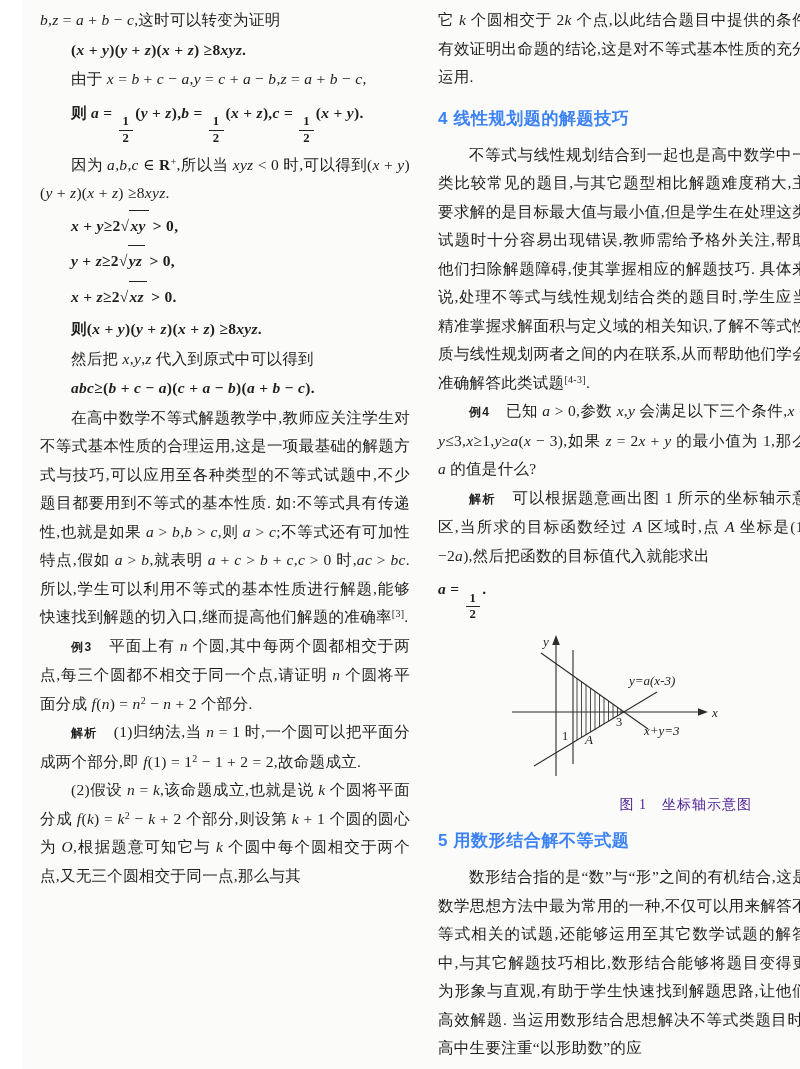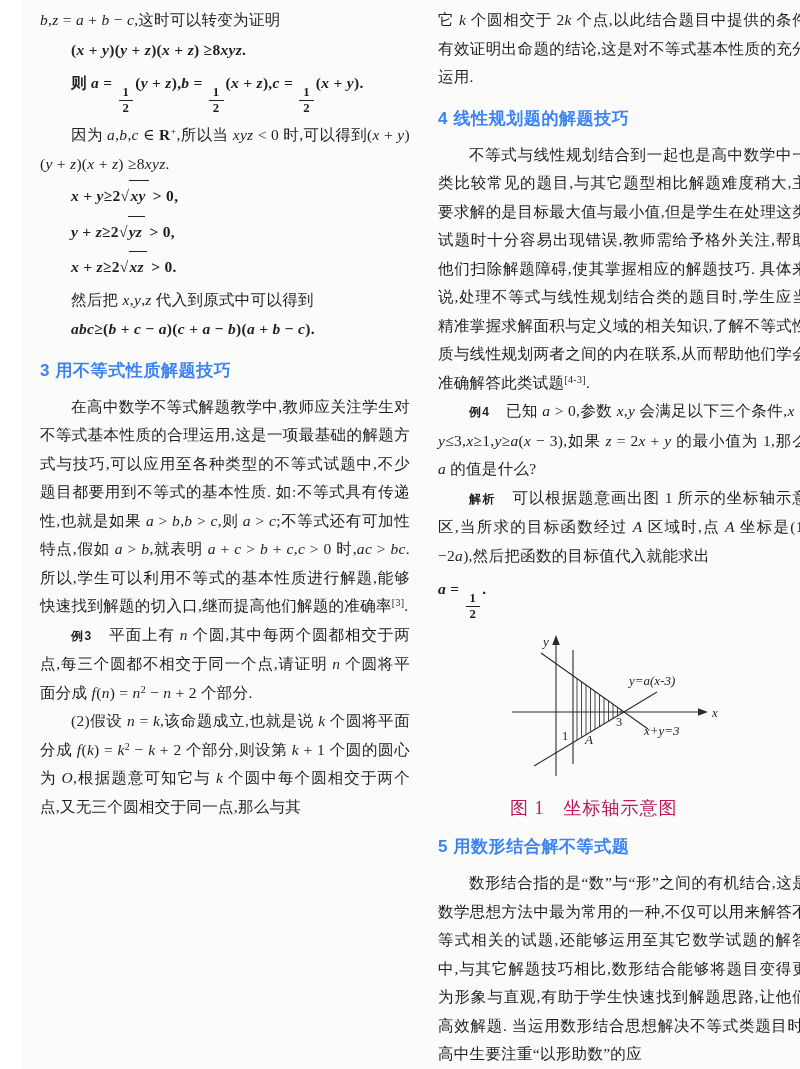--- a/index.html
+++ b/index.html
@@ -35,52 +35,54 @@
   .sqrt .rad{border-top:1.2px solid #222;padding:6px 3px 0 1px;}
   .frac{
     display:inline-flex;flex-direction:column;text-align:center;
     vertical-align:-0.6em;line-height:1.08;font-size:0.82em;margin:0 2px;font-style:normal;
   }
   .frac .num{border-bottom:1.2px solid #222;padding:0 4px 1px;display:block;}
   .frac .den{padding-top:1px;display:block;}
   .figure{margin:4px 0 0 44px;width:270px;}
   .figure svg{display:block;}
   .fig-caption{
-    text-align:left;font-size:18px;letter-spacing:1px;color:#be185d;
+    text-align:right;font-size:14px;letter-spacing:1px;color:#4c1d95;
     margin:8px 0 0 28px;font-family:"Liberation Serif","DejaVu Serif",serif;
   }
   .fig-text text{font-family:"Liberation Serif","DejaVu Serif",serif;font-size:12.5px;fill:#222;}
   .fig-text text.it{font-style:italic;font-size:13px;}
 </style>
 </head>
 <body>
 
 <div class="page" id="page" style="background: rgb(251, 251, 249); color: rgb(30, 30, 30);">
   <div class="col">
       <p class="para noindent"><i>b</i>,<i>z</i> = <i>a</i> + <i>b</i> − <i>c</i>,这时可以转变为证明</p>
       <div class="formula">(<i>x</i> + <i>y</i>)(<i>y</i> + <i>z</i>)(<i>x</i> + <i>z</i>) ≥8<i>xyz</i>.</div>
+      <p class="para">由于 <i>x</i> = <i>b</i> + <i>c</i> − <i>a</i>,<i>y</i> = <i>c</i> + <i>a</i> − <i>b</i>,<i>z</i> = <i>a</i> + <i>b</i> − <i>c</i>,</p>
       <div class="formula tall">则 <i>a</i> = <span class="frac">
           <span class="num">1</span>
           <span class="den">2</span>
         </span>(<i>y</i> + <i>z</i>),<i>b</i> = <span class="frac">
           <span class="num">1</span>
           <span class="den">2</span>
         </span>(<i>x</i> + <i>z</i>),<i>c</i> = <span class="frac">
           <span class="num">1</span>
           <span class="den">2</span>
         </span>(<i>x</i> + <i>y</i>).</div>
       <p class="para">因为 <i>a</i>,<i>b</i>,<i>c</i> ∈ <b>R</b><sup>+</sup>,所以当 <i>xyz</i> &lt; 0 时,可以得到(<i>x</i> + <i>y</i>)(<i>y</i> + <i>z</i>)(<i>x</i> + <i>z</i>) ≥8<i>xyz</i>.</p>
       <div class="formula sq"><i>x</i> + <i>y</i>≥2<span class="sqrt">√<span class="rad"><i>xy</i></span></span> &gt; 0,</div>
       <div class="formula sq"><i>y</i> + <i>z</i>≥2<span class="sqrt">√<span class="rad"><i>yz</i></span></span> &gt; 0,</div>
       <div class="formula sq"><i>x</i> + <i>z</i>≥2<span class="sqrt">√<span class="rad"><i>xz</i></span></span> &gt; 0.</div>
+      <div class="formula">则(<i>x</i> + <i>y</i>)(<i>y</i> + <i>z</i>)(<i>x</i> + <i>z</i>) ≥8<i>xyz</i>.</div>
       <p class="para">然后把 <i>x</i>,<i>y</i>,<i>z</i> 代入到原式中可以得到</p>
       <div class="formula"><i>abc</i>≥(<i>b</i> + <i>c</i> − <i>a</i>)(<i>c</i> + <i>a</i> − <i>b</i>)(<i>a</i> + <i>b</i> − <i>c</i>).</div>
-      <h2 class="heading">3 用不等式性质解题技巧</h2>
       <p class="para">在高中数学不等式解题教学中,教师应关注学生对不等式基本性质的合理运用,这是一项最基础的解题方式与技巧,可以应用至各种类型的不等式试题中,不少题目都要用到不等式的基本性质. 如:不等式具有传递性,也就是如果 <i>a</i> &gt; <i>b</i>,<i>b</i> &gt; <i>c</i>,则 <i>a</i> &gt; <i>c</i>;不等式还有可加性特点,假如 <i>a</i> &gt; <i>b</i>,就表明 <i>a</i> + <i>c</i> &gt; <i>b</i> + <i>c</i>,<i>c</i> &gt; 0 时,<i>ac</i> &gt; <i>bc</i>. 所以,学生可以利用不等式的基本性质进行解题,能够快速找到解题的切入口,继而提高他们解题的准确率<sup>[3]</sup>.</p>
       <p class="para"><b class="hei">例3</b>　平面上有 <i>n</i> 个圆,其中每两个圆都相交于两点,每三个圆都不相交于同一个点,请证明 <i>n</i> 个圆将平面分成 <i>f</i>(<i>n</i>) = <i>n</i><sup>2</sup> − <i>n</i> + 2 个部分.</p>
+      <p class="para"><b class="hei">解析</b>　(1)归纳法,当 <i>n</i> = 1 时,一个圆可以把平面分成两个部分,即 <i>f</i>(1) = 1<sup>2</sup> − 1 + 2 = 2,故命题成立.</p>
       <p class="para">(2)假设 <i>n</i> = <i>k</i>,该命题成立,也就是说 <i>k</i> 个圆将平面分成 <i>f</i>(<i>k</i>) = <i>k</i><sup>2</sup> − <i>k</i> + 2 个部分,则设第 <i>k</i> + 1 个圆的圆心为 <i>O</i>,根据题意可知它与 <i>k</i> 个圆中每个圆相交于两个点,又无三个圆相交于同一点,那么与其</p>
     </div>
   <div class="col">
       <p class="para noindent">它 <i>k</i> 个圆相交于 2<i>k</i> 个点,以此结合题目中提供的条件有效证明出命题的结论,这是对不等式基本性质的充分运用.</p>
       <h2 class="heading">4 线性规划题的解题技巧</h2>
       <p class="para">不等式与线性规划结合到一起也是高中数学中一类比较常见的题目,与其它题型相比解题难度稍大,主要求解的是目标最大值与最小值,但是学生在处理这类试题时十分容易出现错误,教师需给予格外关注,帮助他们扫除解题障碍,使其掌握相应的解题技巧. 具体来说,处理不等式与线性规划结合类的题目时,学生应当精准掌握求解面积与定义域的相关知识,了解不等式性质与线性规划两者之间的内在联系,从而帮助他们学会准确解答此类试题<sup>[4-3]</sup>.</p>
       <p class="para"><b class="hei">例4</b>　已知 <i>a</i> &gt; 0,参数 <i>x</i>,<i>y</i> 会满足以下三个条件,<i>x</i> + <i>y</i>≤3,<i>x</i>≥1,<i>y</i>≥<i>a</i>(<i>x</i> − 3),如果 <i>z</i> = 2<i>x</i> + <i>y</i> 的最小值为 1,那么 <i>a</i> 的值是什么?</p>
       <p class="para"><b class="hei">解析</b>　可以根据题意画出图 1 所示的坐标轴示意区,当所求的目标函数经过 <i>A</i> 区域时,点 <i>A</i> 坐标是(1, −2<i>a</i>),然后把函数的目标值代入就能求出</p>
       <div class="formula tall noindent"><i>a</i> = <span class="frac">
           <span class="num">1</span>

